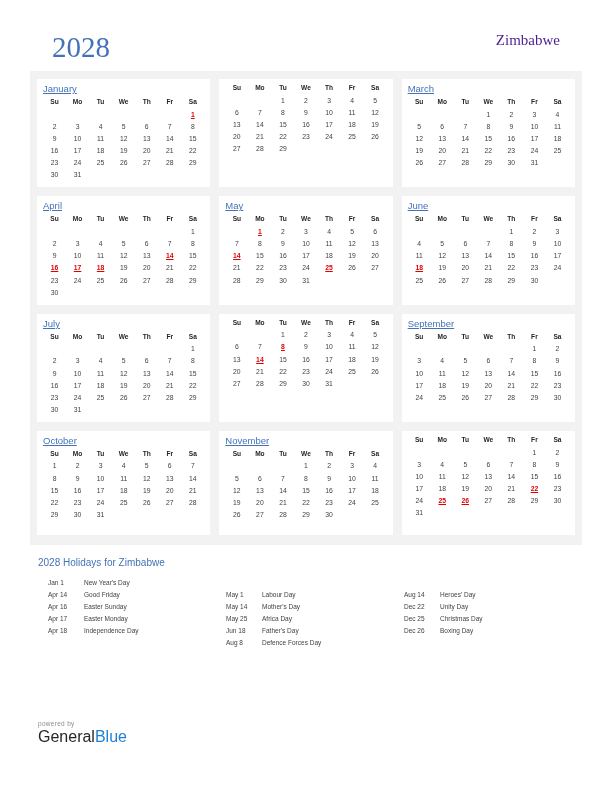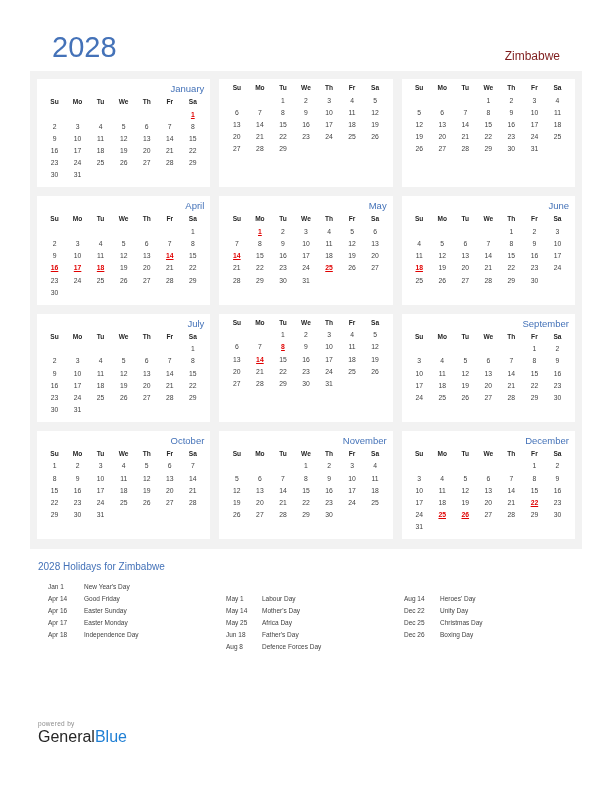--- a/index.html
+++ b/index.html
@@ -13,35 +13,36 @@
     height: 792px;
     font-family: "Liberation Sans", sans-serif;
     color: #404040;
     position: relative;
     overflow: hidden;
   }
 
   
   .page-header {
     display: flex;
-    align-items: flex-end;
+    align-items: flex-start;
     justify-content: space-between;
     padding: 33px 52px 0 52px;
     box-sizing: border-box;
+    font-family: Liberation Serif, serif;
   }
   .year-title {
     font-size: 29px;
     color: #4472b8;
     font-weight: normal;
     letter-spacing: 0px;
     line-height: 1;
   }
   .country-title {
-    font-size: 12px;
-    color: #7f1d1d;
+    font-size: 15px;
+    color: #4c1d95;
     font-weight: normal;
     line-height: 1;
   }
 
   
   .calendar-panel {
     margin: 9px 30px 0 30px;
     background: #f2f2f2;
     padding: 8px 7px 10px 7px;
     box-sizing: border-box;
@@ -55,25 +56,26 @@
   .month-row:last-child { margin-bottom: 0; }
 
   .month-card {
     background: #ffffff;
     flex: 1 1 0;
     padding: 5px 6px 6px 6px;
     box-sizing: border-box;
     min-height: 104px;
   }
   .month-name {
-    text-align: right;
+    text-align: left;
     color: #4472b8;
     font-size: 9.5px;
     padding-bottom: 3px;
     line-height: 1.15;
+    text-decoration: underline;
   }
   table.month-table {
     width: 100%;
     border-collapse: collapse;
     table-layout: fixed;
   }
   table.month-table th {
     font-size: 6.6px;
     font-weight: bold;
     color: #262626;
@@ -289,20 +291,21 @@
               <td class="">29</td>
               <td class="empty"></td>
               <td class="empty"></td>
               <td class="empty"></td>
               <td class="empty"></td>
             </tr>
           </tbody>
         </table>
       </div>
       <div class="month-card">
+        <div class="month-name">March</div>
         <table class="month-table">
           <thead>
             <tr>
               <th>Su</th>
               <th>Mo</th>
               <th>Tu</th>
               <th>We</th>
               <th>Th</th>
               <th>Fr</th>
               <th>Sa</th>
@@ -878,21 +881,20 @@
               <td class="">28</td>
               <td class="">29</td>
               <td class="">30</td>
               <td class="empty"></td>
               <td class="empty"></td>
             </tr>
           </tbody>
         </table>
       </div>
       <div class="month-card">
-        <div class="month-name">December</div>
         <table class="month-table">
           <thead>
             <tr>
               <th>Su</th>
               <th>Mo</th>
               <th>Tu</th>
               <th>We</th>
               <th>Th</th>
               <th>Fr</th>
               <th>Sa</th>

